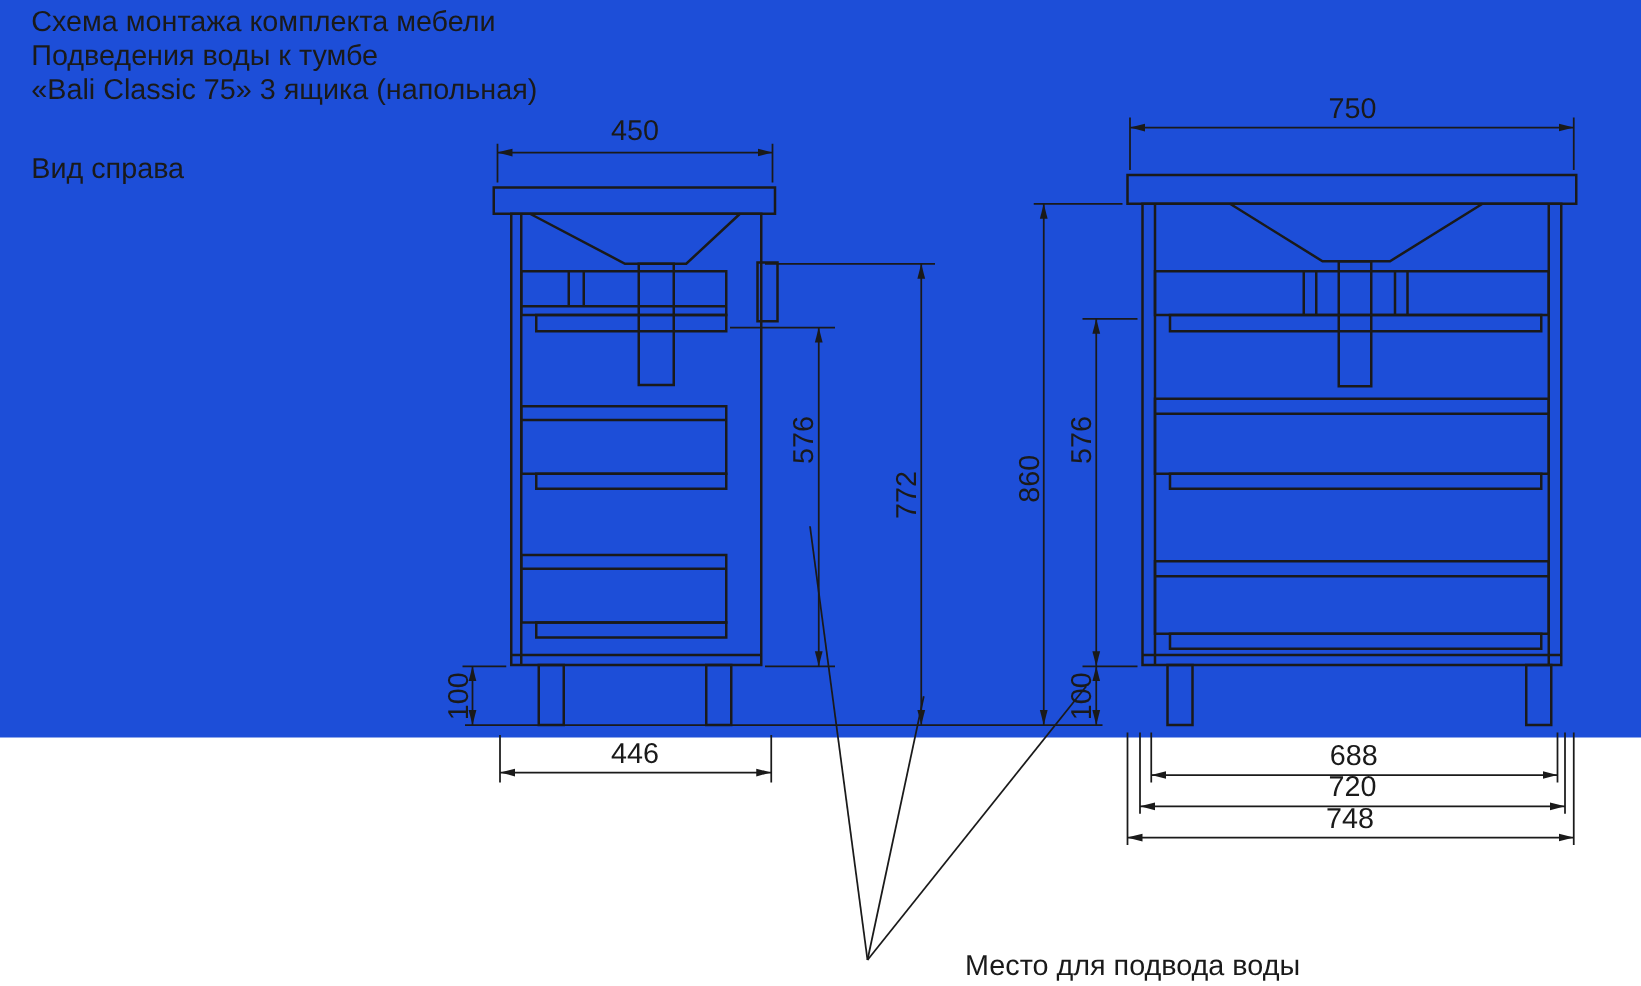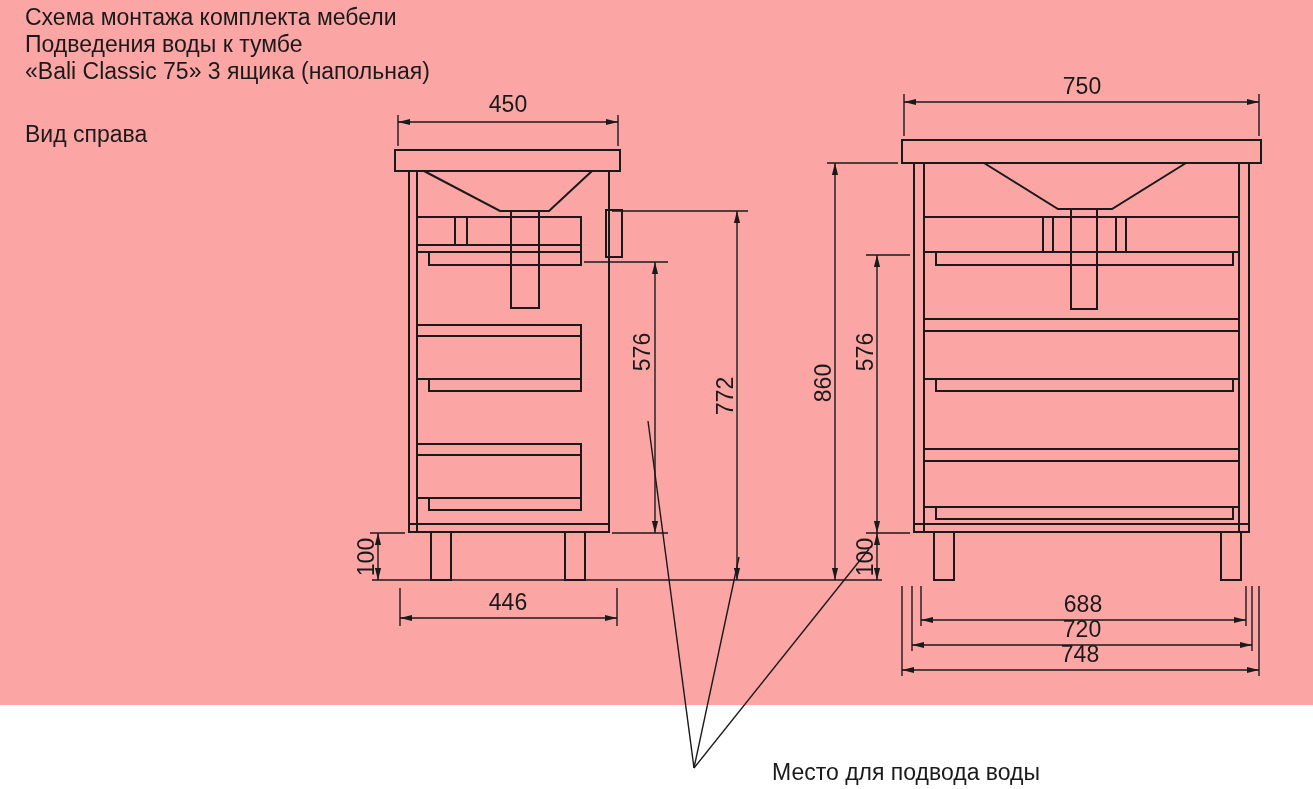--- a/index.html
+++ b/index.html
@@ -7,22 +7,22 @@
     padding: 0;
     background: #ffffff;
     width: 1313px;
     height: 789px;
     overflow: hidden;
     font-family: "Liberation Sans", sans-serif;
   }
   .canvas {
     position: relative;
     width: 1313px;
-    height: 705px;
-    background: #fca5a5;
+    height: 590px;
+    background: #1d4ed8;
   }
   svg text {
     font-family: "Liberation Sans", "DejaVu Sans", sans-serif;
     fill: #1a1a1a;
   }
   .t-title { font-size: 23px; }
   .t-dim   { font-size: 23px; }
   .t-note  { font-size: 23px; }
 </style>
 </head>

